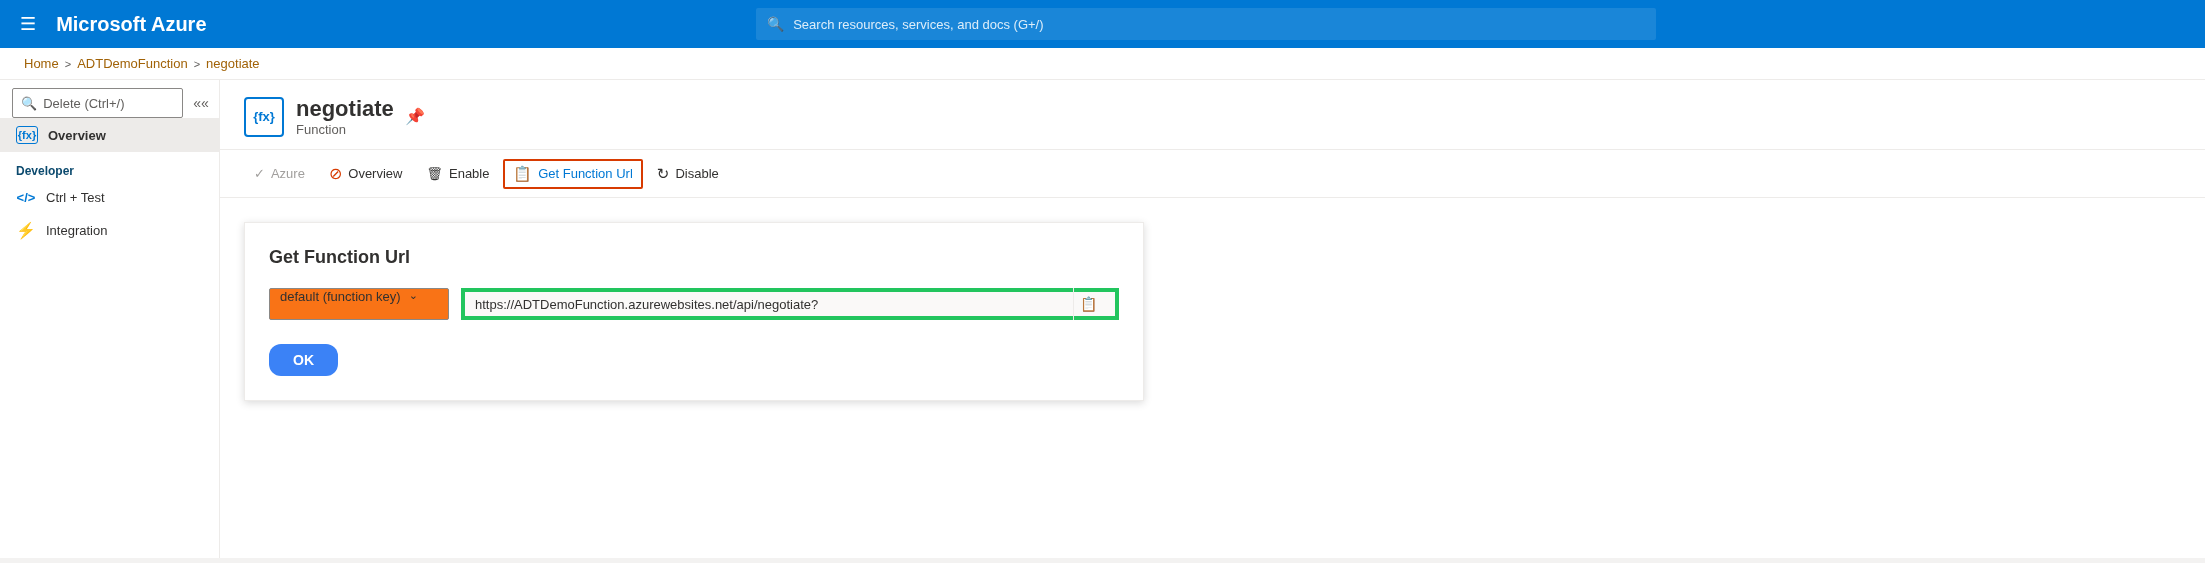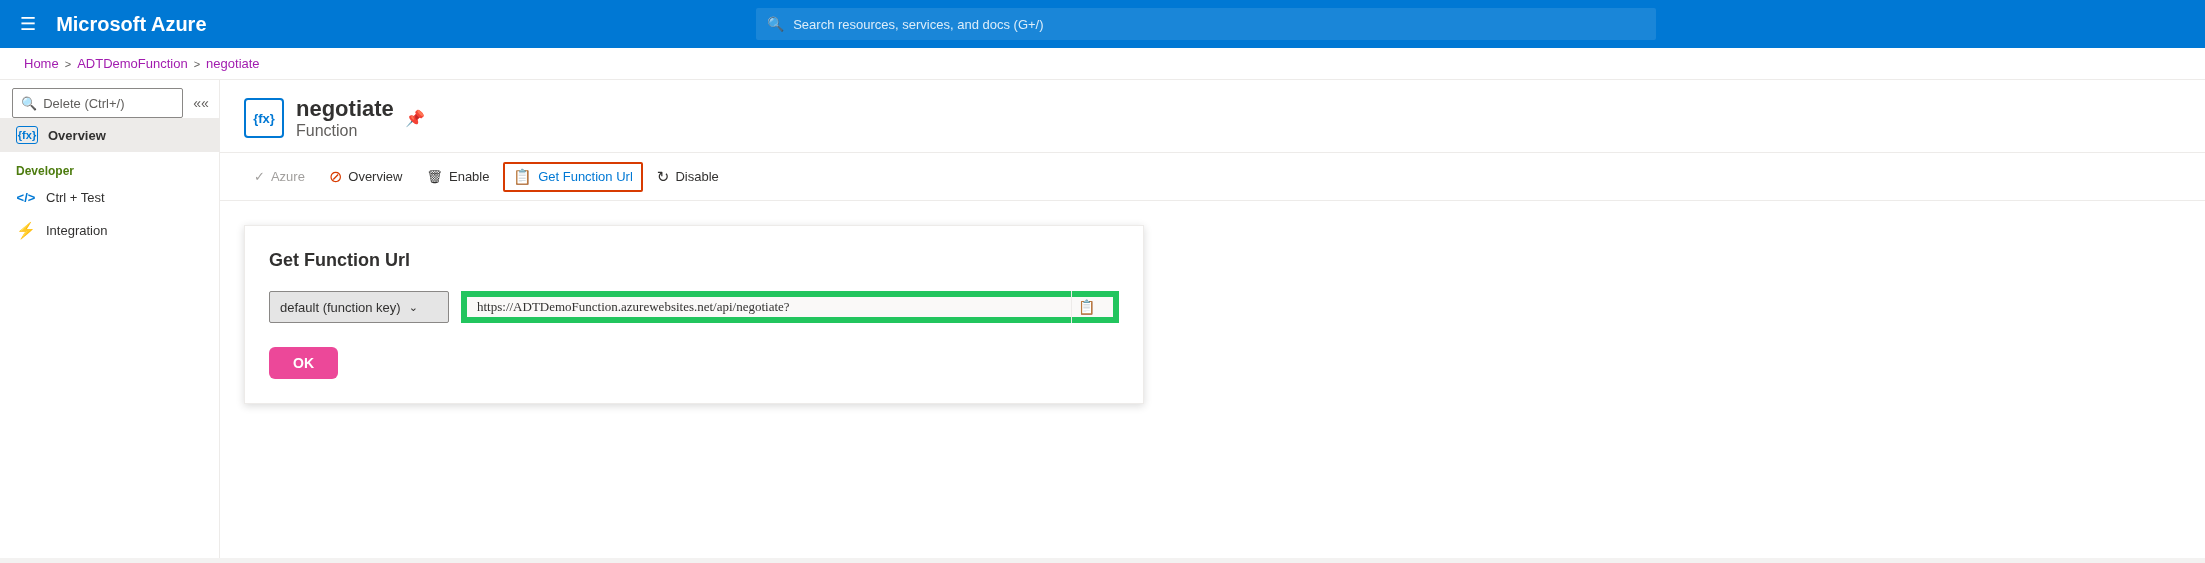--- a/index.html
+++ b/index.html
@@ -47,21 +47,21 @@
     
     .breadcrumb {
       background: white;
       padding: 8px 24px;
       display: flex;
       align-items: center;
       gap: 6px;
       font-size: 13px;
       border-bottom: 1px solid #edebe9;
     }
-    .breadcrumb a { color: #a21caf; text-decoration: none; }
+    .breadcrumb a { color: #a16207; text-decoration: none; }
     .breadcrumb-sep { color: #605e5c; font-size: 11px; }
 
     
     .main-layout {
       display: flex;
       background: #f3f2f1;
       min-height: calc(100vh - 48px - 37px);
     }
 
     
@@ -111,21 +111,21 @@
       cursor: pointer;
       font-size: 13px;
       color: #323130;
     }
     .sidebar-nav-item.active { background: #edebe9; font-weight: 600; }
     .sidebar-nav-icon { font-size: 16px; width: 20px; text-align: center; }
     .sidebar-section-header {
       padding: 12px 16px 4px 16px;
       font-size: 12px;
       font-weight: 600;
-      color: #4d7c0f;
+      color: #0c4a6e;
       text-transform: none;
     }
 
     
     .page-area {
       flex: 1;
       background: white;
     }
     .page-header {
       background: white;
@@ -151,21 +151,21 @@
       color: #0078d4;
       font-weight: 700;
       flex-shrink: 0;
     }
     .page-title {
       font-size: 22px;
       font-weight: 600;
       color: #323130;
     }
     .page-subtitle {
-      font-size: 16px;
+      font-size: 13px;
       color: #605e5c;
     }
     .pin-icon { color: #605e5c; font-size: 16px; cursor: pointer; }
 
     
     .toolbar {
       background: white;
       padding: 8px 24px;
       display: flex;
       align-items: center;
@@ -218,65 +218,63 @@
       gap: 12px;
       margin-bottom: 24px;
     }
     .dropdown-select {
       border: 1px solid #8a8886;
       border-radius: 2px;
       height: 32px;
       padding: 0 10px;
       font-size: 13px;
       color: #323130;
-      background: #e5e5e5;
-      display: flex;
-      align-items: center;
+      background: #f97316;
+      display: flex;
       gap: 8px;
       cursor: pointer;
       white-space: nowrap;
       min-width: 180px;
     }
     .dropdown-arrow { font-size: 11px; color: #323130; }
     .url-input-box {
       flex: 1;
-      border: 6px solid #22c55e;
+      border: 4px solid #22c55e;
       height: 32px;
       display: flex;
       align-items: center;
       padding: 0 10px;
       font-size: 13px;
       color: #323130;
       background: #faf9f8;
       position: relative;
-      font-family: Liberation Serif, serif;
     }
     .url-text {
       flex: 1;
       overflow: hidden;
       text-overflow: ellipsis;
       white-space: nowrap;
     }
     .url-copy-icon {
       width: 32px;
       height: 32px;
       display: flex;
       align-items: center;
       justify-content: center;
       cursor: pointer;
       color: #0078d4;
       font-size: 14px;
       border-left: 1px solid #edebe9;
       flex-shrink: 0;
     }
     .ok-button {
-      background: #ec4899;
+      background: #3b82f6;
       color: white;
       border: none;
-      border-radius: 6px;
+      border-radius: 12px;
       padding: 8px 24px;
       font-size: 14px;
       cursor: pointer;
       font-weight: 600;
     }
 
     .disabled-btn { color: #a19f9d; }
   </style>
 </head>
 <body>

